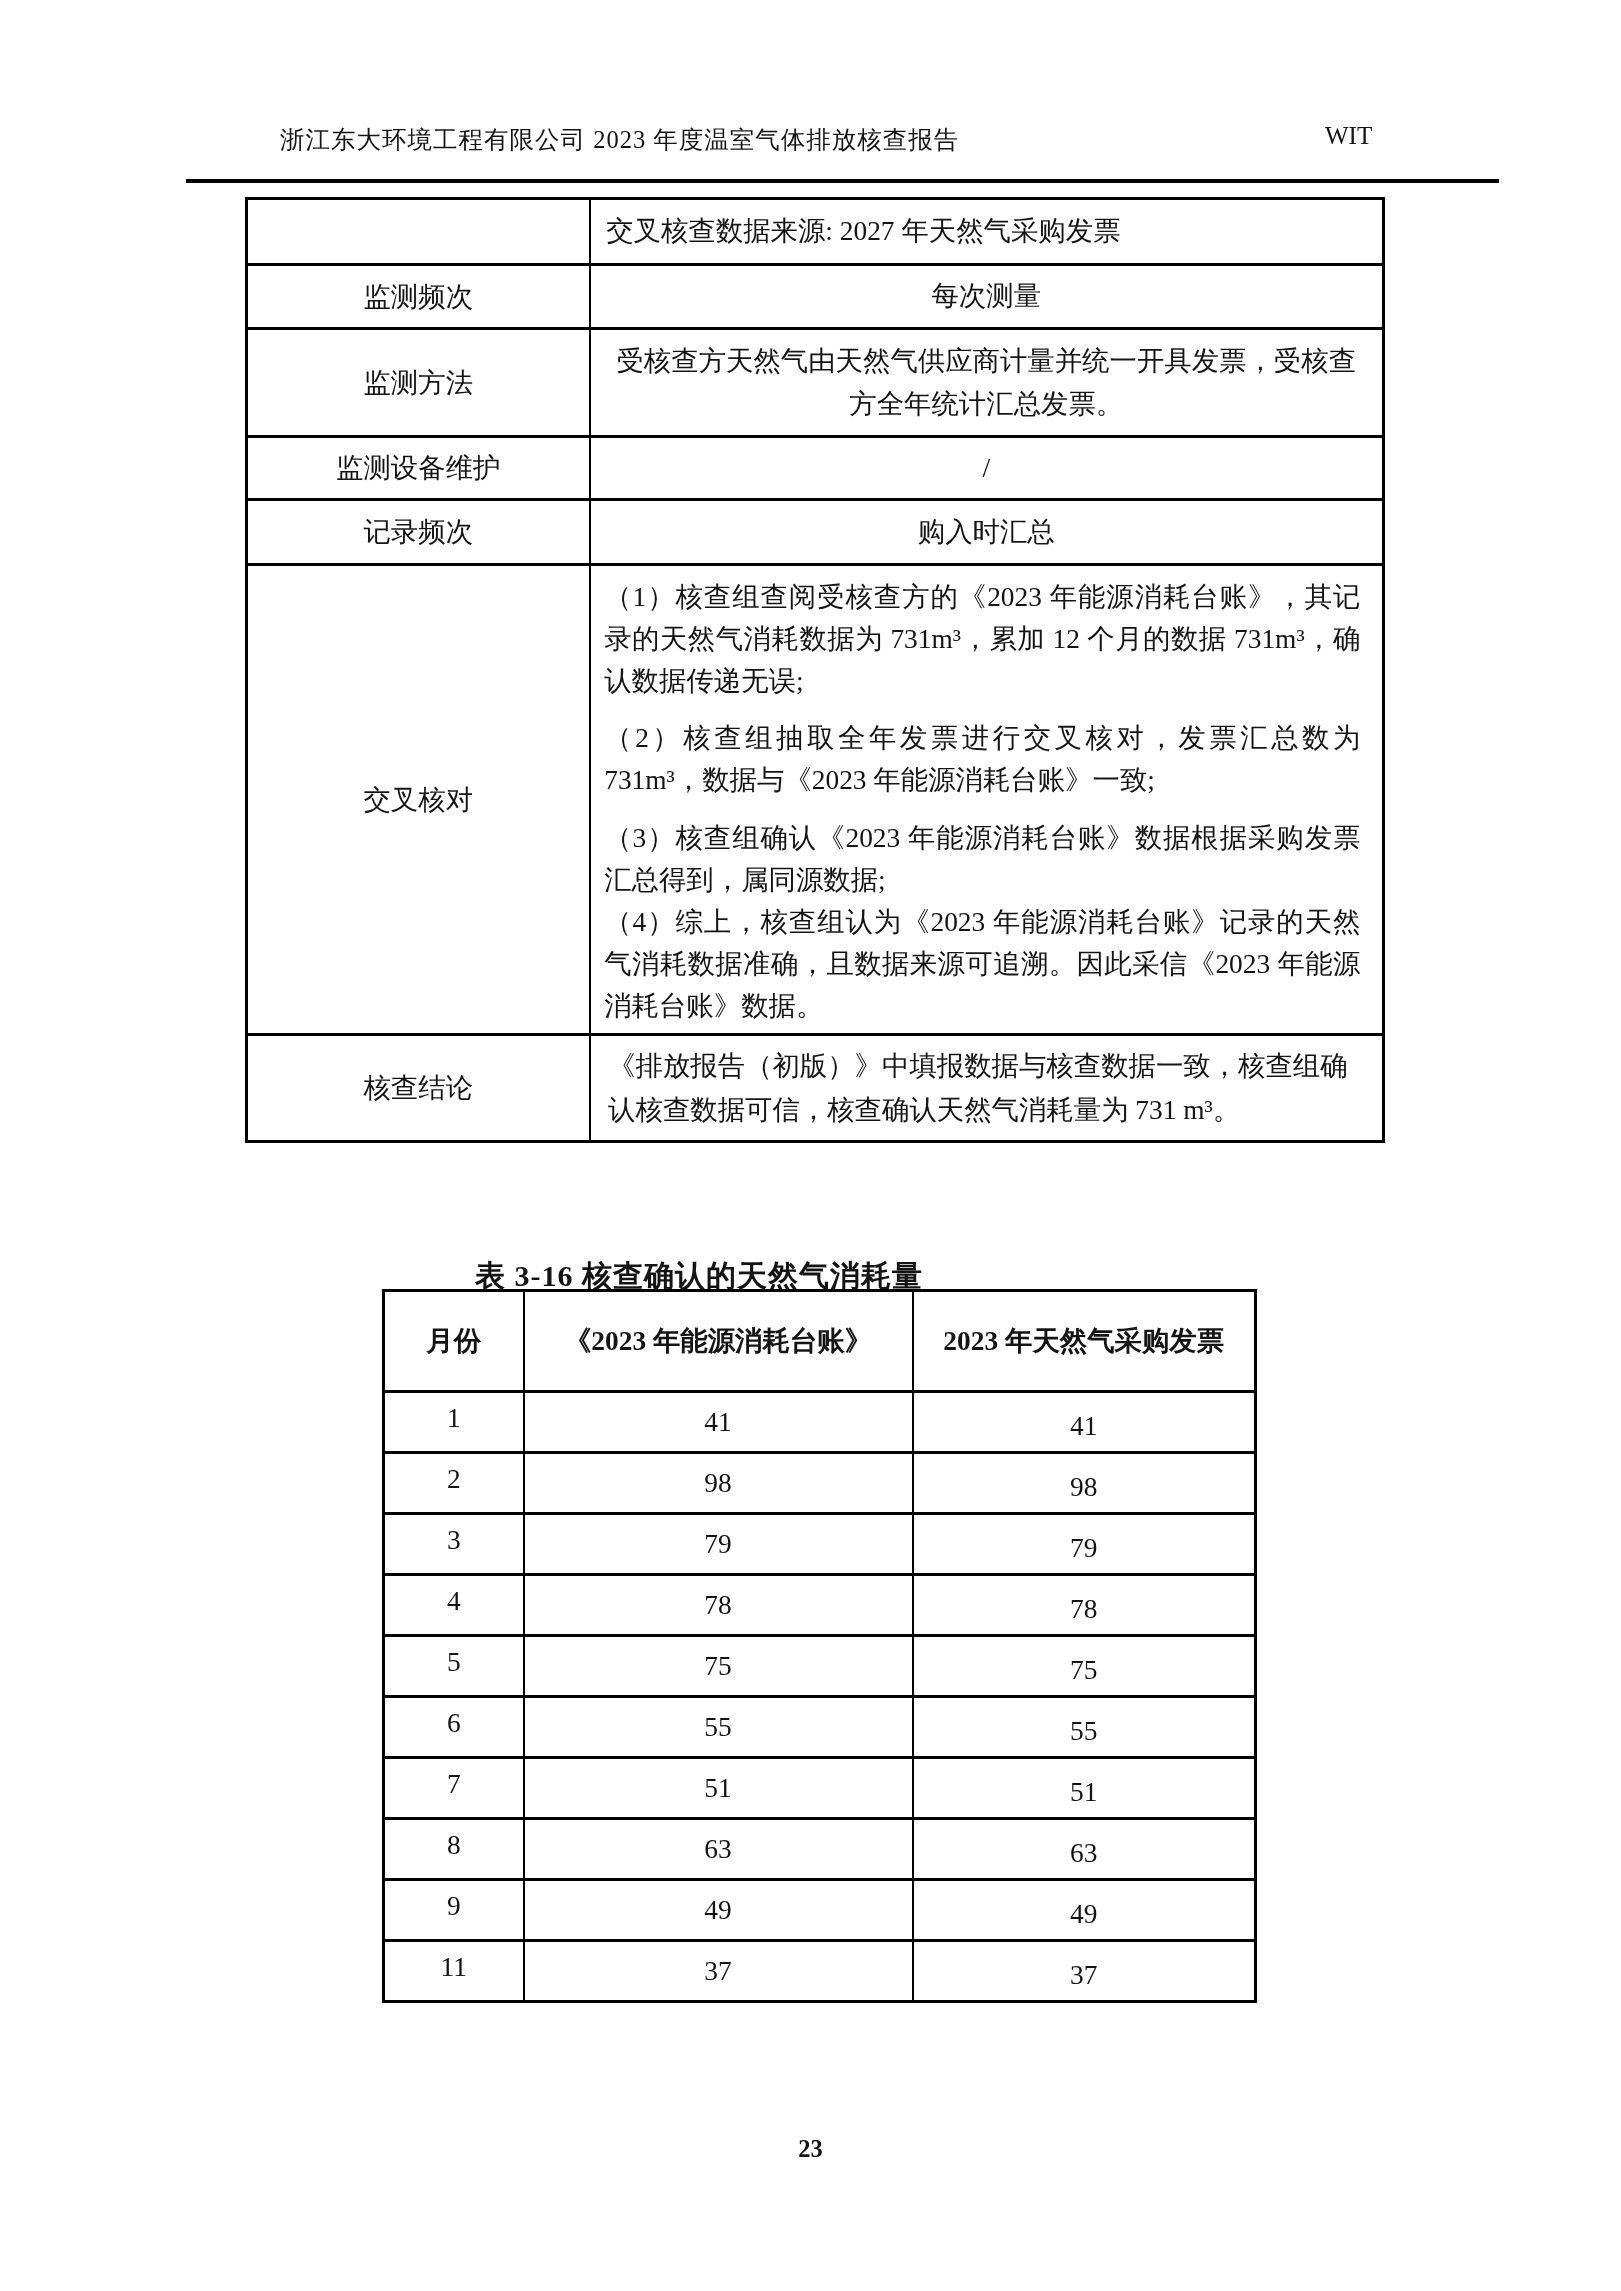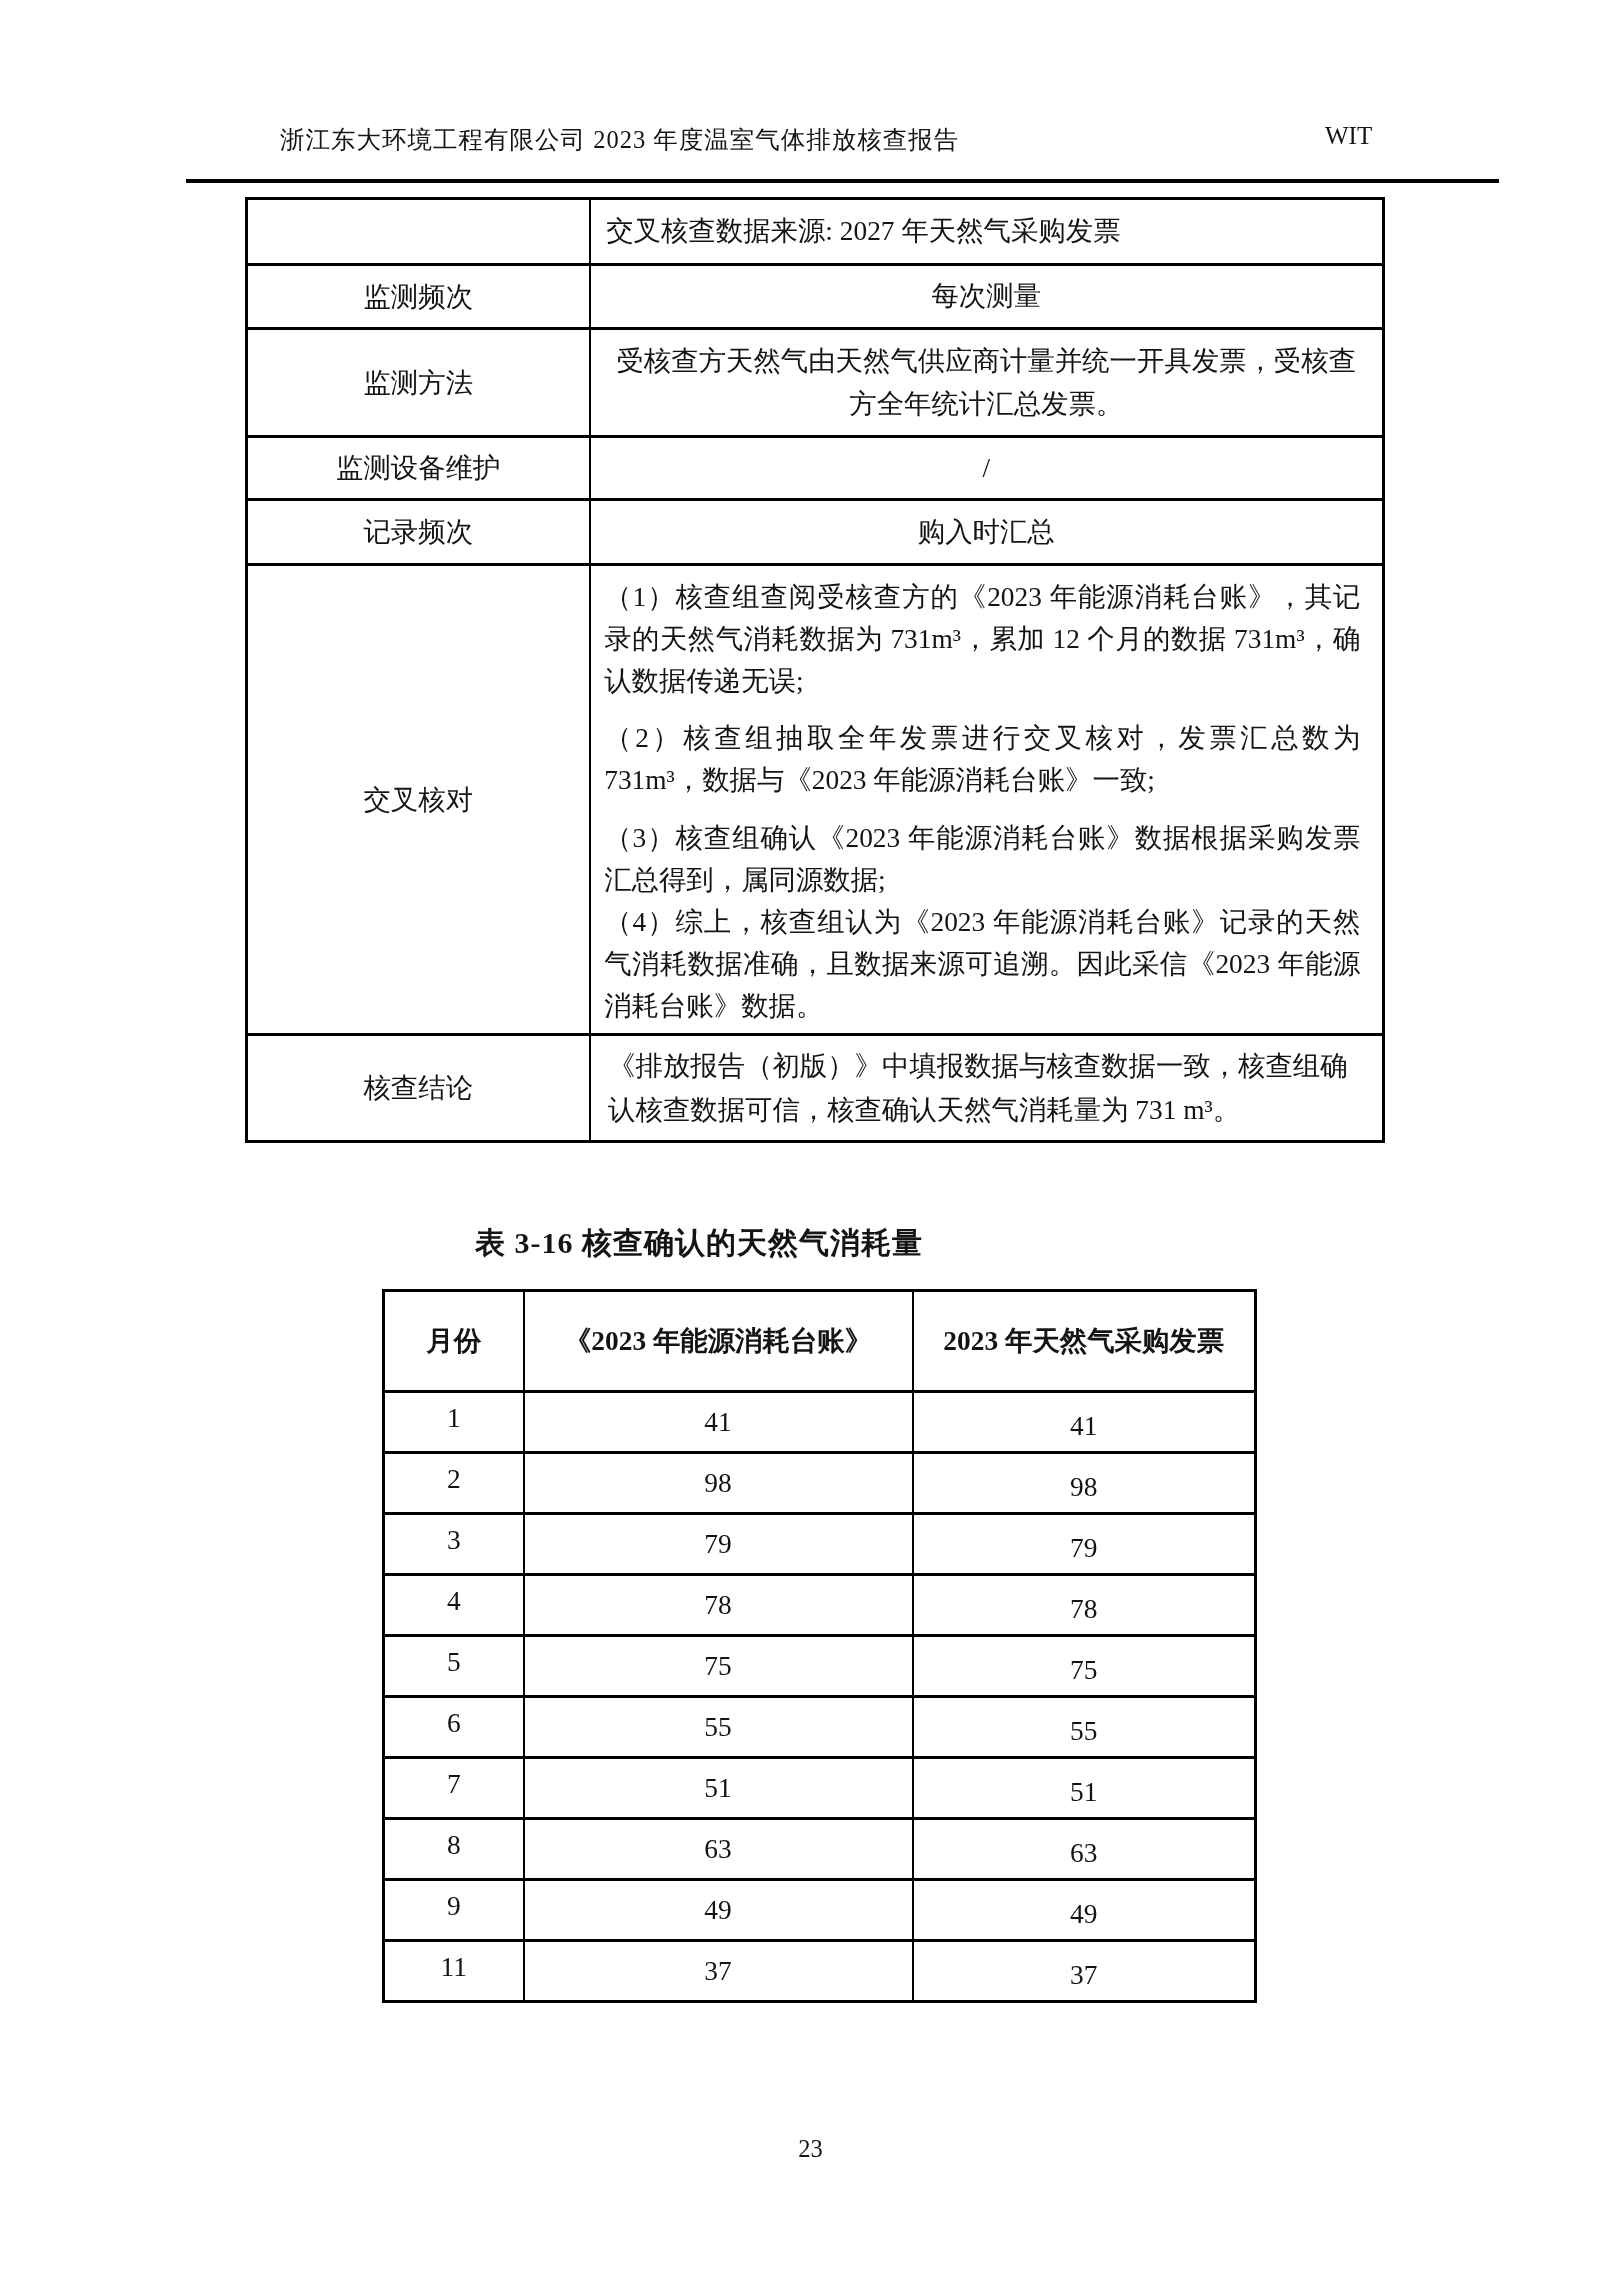--- a/index.html
+++ b/index.html
@@ -29,29 +29,29 @@
   table.t1 { position:absolute; left:245px; top:197px; width:1137px; }
   .t1 td.label { text-align:center; padding:3.9px 5.9px; }
   .t1 td.value { text-align:center; padding:3.9px 15.7px; line-height:43px; }
   .t1 td.value-left { text-align:left; padding:3.9px 15.7px; line-height:39px; }
   .t1 td.cross { text-align:left; padding:9.8px 21.6px 5.9px 13.7px; vertical-align:middle; }
   .t1 td.cross p { margin:0; line-height:42px; text-align:justify; }
   .t1 td.cross p.gap { margin-bottom:15.7px; }
   .t1 td.conclusion { text-align:left; padding:5.9px 17.6px; line-height:44px; }
 
   
-  .tbl-title { position:absolute; left:0; top:1223px; width:1398px; text-align:center;
+  .tbl-title { position:absolute; left:0; top:1256px; width:1398px; text-align:center;
                font-size:30px; font-weight:bold; letter-spacing:1px; }
   table.t2 { position:absolute; left:382px; top:1289px; width:872px;padding-left:20px; }
   .t2 td { text-align:center; }
   .t2 tr.head td { font-weight:bold; }
   .t2 td.c1 { padding-bottom:7.8px; }
   .t2 td.c3 { padding-top:9.8px; }
 
-  .page-num { position:absolute; left:0; top:2135px; width:1621px; text-align:center; font-size:24.5px; }
+  .page-num { position:absolute; left:0; top:2135px; width:1621px; text-align:center; font-size:24.5px;font-weight:bold; }
 </style>
 </head>
 <body>
 
 <div class="page">
 
   <div class="hdr-title">浙江东大环境工程有限公司 2023 年度温室气体排放核查报告</div>
   <div class="hdr-wit">WIT</div>
   <div class="hdr-rule"></div>
 

